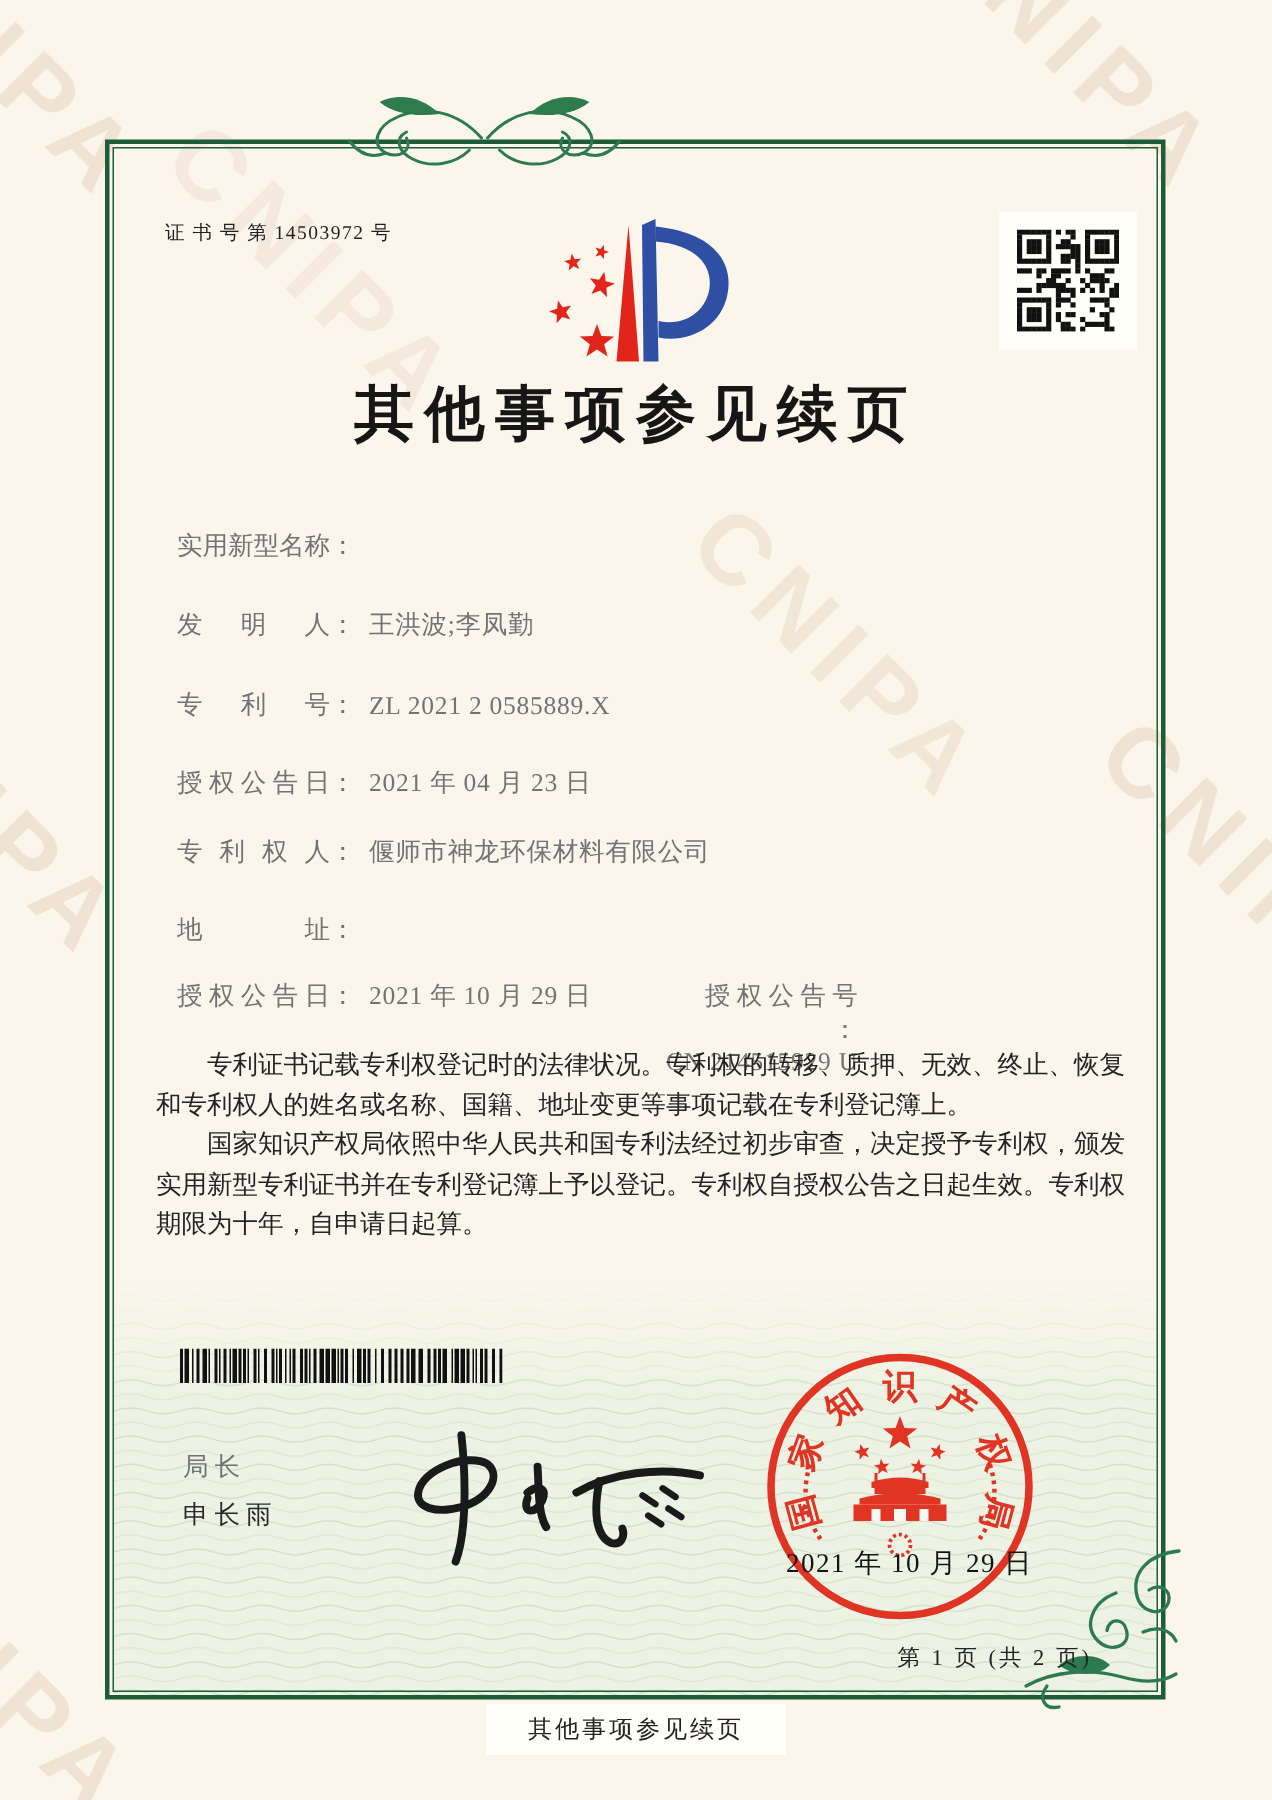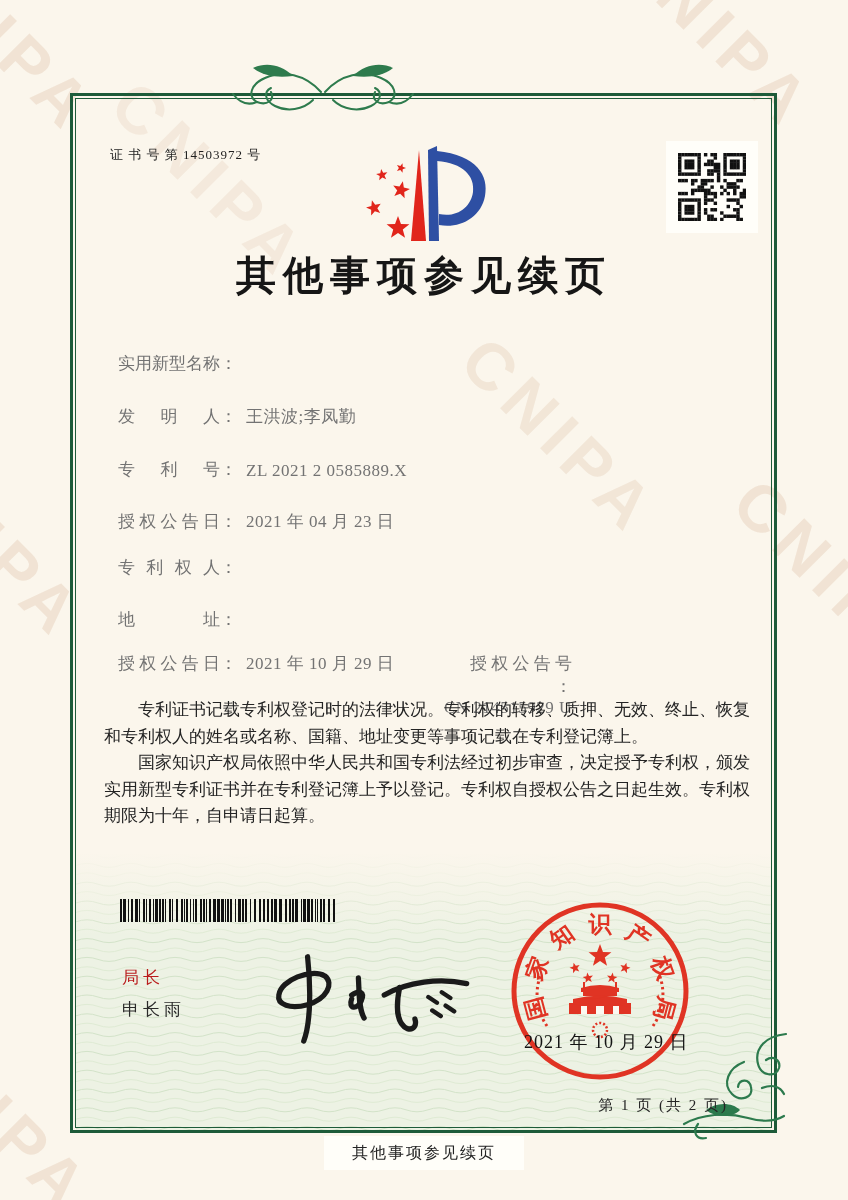--- a/index.html
+++ b/index.html
@@ -44,21 +44,21 @@
   .field-row{position:absolute;left:118px;display:flex;align-items:flex-end;font-size:17px;color:#737373;}
   .flabel{display:inline-block;width:102px;text-align:justify;text-align-last:justify;}
   .fcolon{display:inline-block;}
   .fvalue{display:inline-block;margin-left:9px;letter-spacing:0.5px;white-space:nowrap;}
   .fr1{top:352px}.fr2{top:405px}.fr3{top:458px}.fr4{top:510px}
   .fr5{top:556px}.fr6{top:608px}.fr7{top:652px}
   .fr8{top:652px;left:435px;flex-direction:column;}
   .body-text{position:absolute;left:104px;top:697px;width:646px;}
   .body-text p{margin:0;font-size:17px;line-height:26.5px;text-indent:2em;text-align:justify;color:#242424;}
   .barcode{position:absolute;left:120px;top:899px;}
-  .director-title{position:absolute;left:122px;top:966px;font-size:17px;letter-spacing:4px;color:#b91c1c;font-family:Liberation Sans, sans-serif;}
+  .director-title{position:absolute;left:122px;top:966px;font-size:17px;letter-spacing:4px;color:#737373;font-family:Liberation Sans, sans-serif;}
   .director-name{position:absolute;left:122px;top:998px;font-size:17px;letter-spacing:4px;color:#2a2a2a;font-family:"Liberation Sans","DejaVu Sans",sans-serif;}
   .signature{position:absolute;left:252px;top:948px;z-index:7;}
   .seal{position:absolute;left:507px;top:898px;z-index:8;opacity:0.95;}
   .seal-date{position:absolute;left:524px;top:1030px;font-size:18px;letter-spacing:1px;color:#141414;z-index:9;white-space:nowrap;}
   .page-info{position:absolute;left:0;top:1096px;width:728px;text-align:right;font-size:15px;letter-spacing:2px;color:#242424;}
   .cont-note{position:absolute;left:324px;top:1136px;width:200px;height:34px;background:#fffef9;
     display:flex;align-items:center;justify-content:center;font-size:16px;letter-spacing:2px;color:#242424;z-index:6;}
 </style>
 </head>
 <body>
@@ -386,20 +386,21 @@
         <span class="fvalue">ZL 2021 2 0585889.X</span>
     </div>
     <div class="field-row fr4">
       <span class="flabel">授权公告日</span>
         <span class="fcolon">：</span>
         <span class="fvalue">2021 年 04 月 23 日</span>
     </div>
     <div class="field-row fr5">
       <span class="flabel">专利权人</span>
         <span class="fcolon">：</span>
+        <span class="fvalue">偃师市神龙环保材料有限公司</span>
     </div>
     <div class="field-row fr6">
       <span class="flabel">地址</span>
         <span class="fcolon">：</span>
     </div>
     <div class="field-row fr7">
       <span class="flabel">授权公告日</span>
         <span class="fcolon">：</span>
         <span class="fvalue">2021 年 10 月 29 日</span>
     </div>

